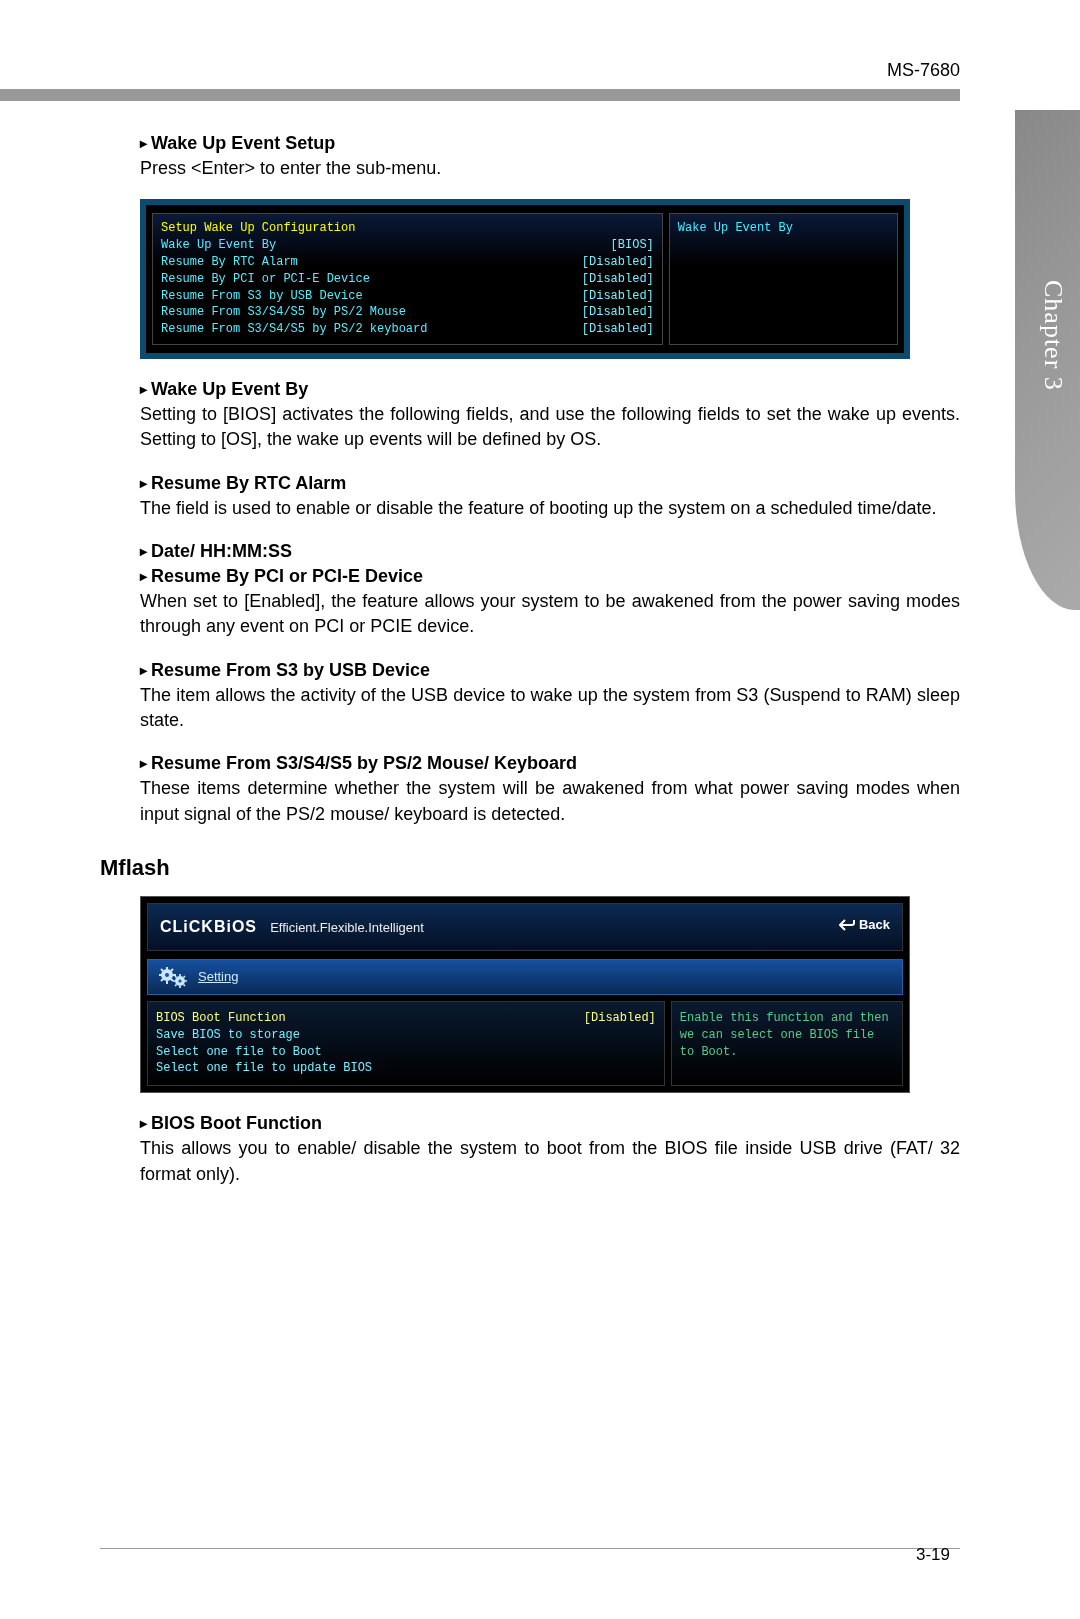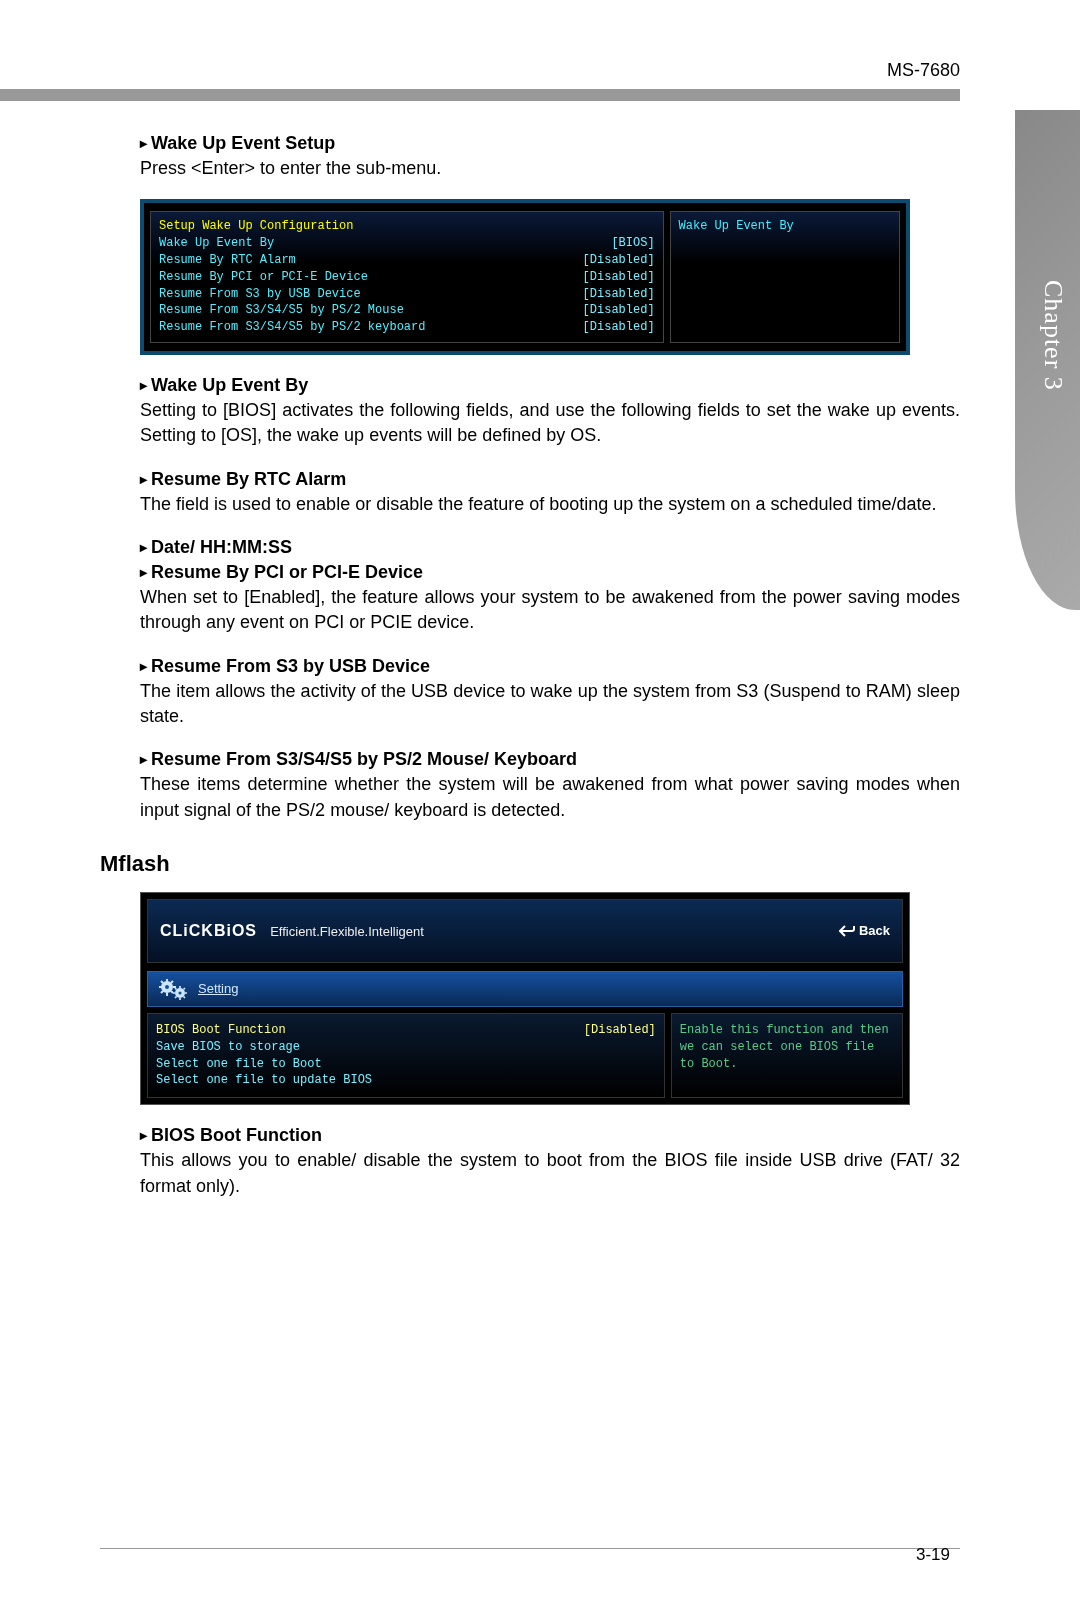--- a/index.html
+++ b/index.html
@@ -61,21 +61,21 @@
   }
   .sec-body {
     margin-left: 40px;
     text-align: justify;
     margin-bottom: 18px;
   }
   .bios-box {
     margin: 10px 0 18px 40px;
     width: 770px;
     background: #000;
-    border: 4px solid #0c4a6e;
+    border: 6px solid #0c4a6e;
     font-family: "Courier New", monospace;
     font-size: 12px;
     display: flex;
     padding: 8px 6px;
   }
   .bios-left {
     flex: 1.05;
     border: 1px solid #444;
     background: linear-gradient(180deg,#0a1a38 0%,#000 40%,#000 100%);
     padding: 6px 8px;
@@ -103,24 +103,24 @@
     margin-left: 40px;
     width: 770px;
     background: #000;
     border: 1px solid #555;
     font-family: "Courier New", monospace;
     font-size: 12px;
     padding: 6px;
   }
   .click-bar {
     background: linear-gradient(180deg,#0b2a52,#041024);
-    padding: 20px 12px;
+    padding: 12px 12px;
     display: flex;
     justify-content: space-between;
-    align-items: center;
+    align-items: flex-start;
     color: #eee;
     border: 1px solid #333;
     margin-bottom: 8px;
   }
   .click-logo { font-weight: bold; letter-spacing: 1px; font-size: 16px; color: #fff; font-family: Arial; }
   .click-tag { font-size: 13px; margin-left: 6px; color: #eee; font-weight: normal; font-family: Arial; }
   .back-btn { color: #fff; font-weight: bold; font-family: Arial; font-size: 13px; display: flex; align-items: center; gap: 4px; }
   .setting-bar {
     background: linear-gradient(180deg,#1550a0,#0a2a55);
     padding: 6px 10px;

